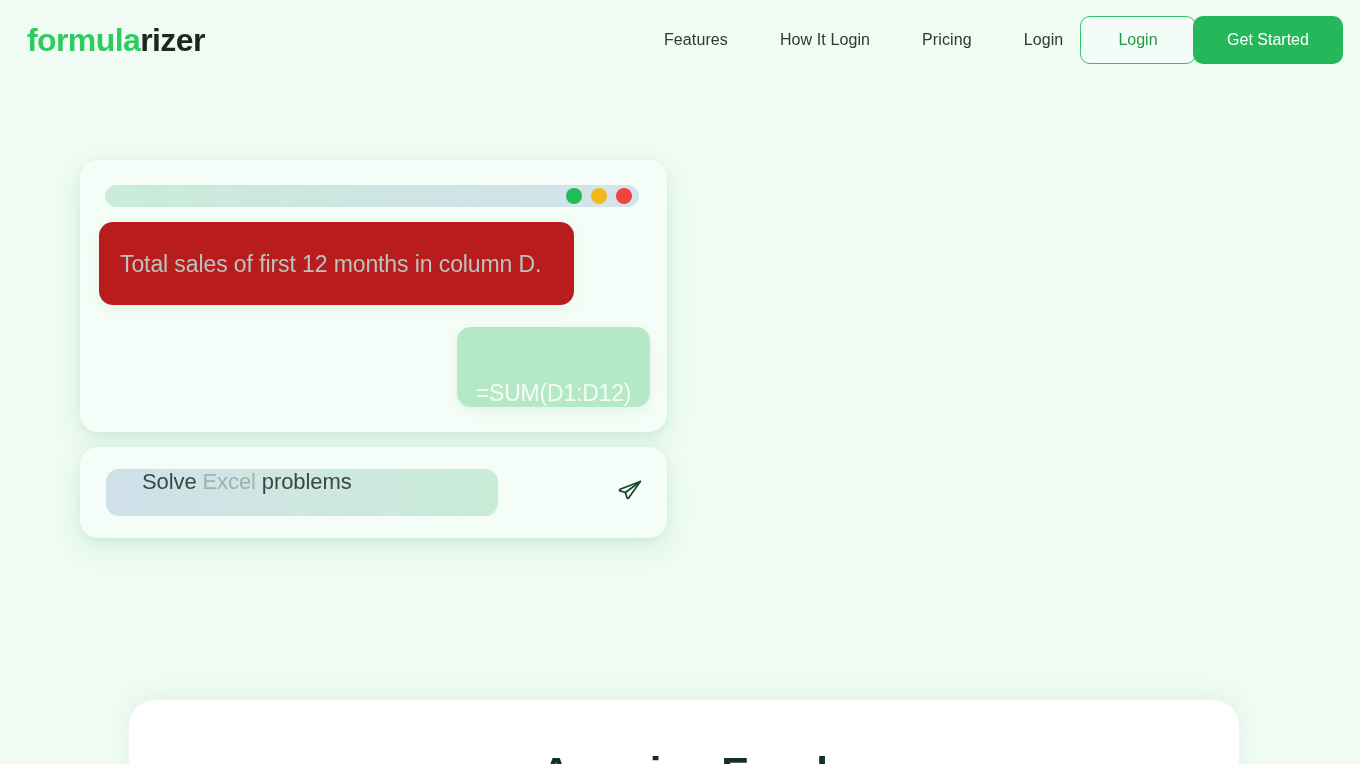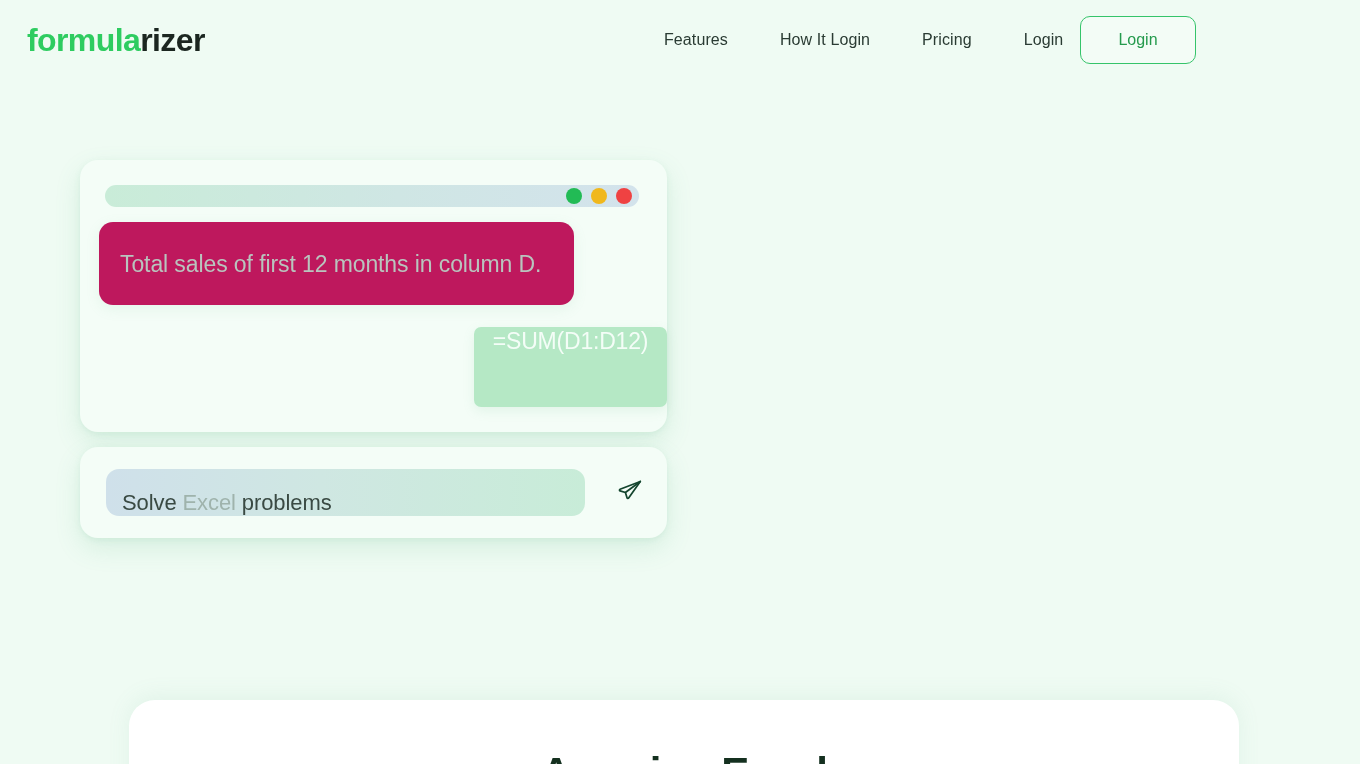--- a/index.html
+++ b/index.html
@@ -128,21 +128,21 @@
   .dot-green  { background: #22bb55; }
   .dot-yellow { background: #f0b81c; }
   .dot-red    { background: #ef4242; }
 
   .prompt-box {
     position: absolute;
     left: 19px;
     top: 62px;
     width: 475px;
     height: 83px;
-    background: #be185d;
+    background: #b91c1c;
     border-radius: 14px;
     box-shadow: 0 4px 14px rgba(120, 190, 150, 0.12);
     display: flex;
     align-items: center;
     padding-left: 21px;
   }
   .prompt-text {
     font-size: 23px;
     color: #b9c4be;
     letter-spacing: -0.1px;
@@ -150,26 +150,25 @@
     white-space: nowrap;
   }
 
   .formula-bubble {
     position: absolute;
     left: 377px;
     top: 167px;
     width: 193px;
     height: 80px;
     background: #b5e8c5;
-    border-radius: 7px;
-    display: flex;
-    align-items: flex-start;
+    border-radius: 14px;
+    display: flex;
+    align-items: flex-end;
     justify-content: center;
     box-shadow: 0 4px 12px rgba(120, 190, 150, 0.14);
-    margin-left: 17px;
   }
   .formula-text {
     font-size: 23px;
     color: #f4fdf7;
     letter-spacing: -0.2px;
     line-height: 28px;
     white-space: nowrap;
   }
 
   
@@ -182,27 +181,27 @@
     background: #f4fdf7;
     border-radius: 18px;
     box-shadow: 0 10px 26px rgba(90, 180, 130, 0.16),
                 0 2px 6px rgba(90, 180, 130, 0.10);
   }
 
   .input-pill {
     position: absolute;
     left: 26px;
     top: 22px;
-    width: 479px;
+    width: 392px;
     height: 47px;
     border-radius: 13px;
     background: linear-gradient(to right, #cfe0ea 0%, #cfe7e2 45%, #c8ecd8 100%);
     display: flex;
-    align-items: flex-end;
-    padding-left: 16px;
+    align-items: flex-start;
+    padding-left: 36px;
   }
   .input-text {
     font-size: 22px;
     color: #3a4a43;
     letter-spacing: -0.1px;
     line-height: 26px;
     white-space: nowrap;
   }
   .input-text .muted { color: #9fb3ac; }
 
@@ -256,20 +255,21 @@
   </div>
 
   <nav class="nav">
     <a class="nav-link" href="#">Features</a>
     <a class="nav-link" href="#">How It Login</a>
     <a class="nav-link" href="#">Pricing</a>
     <a class="nav-link" href="#">Login</a>
   </nav>
 
   <button class="btn-login">Login</button>
+  <button class="btn-start">Get Started</button>
 </div>
 
 <div class="demo-card">
 
   <div class="titlebar">
     <div class="dots">
       <span class="dot dot-green"></span>
       <span class="dot dot-yellow"></span>
       <span class="dot dot-red"></span>
     </div>

